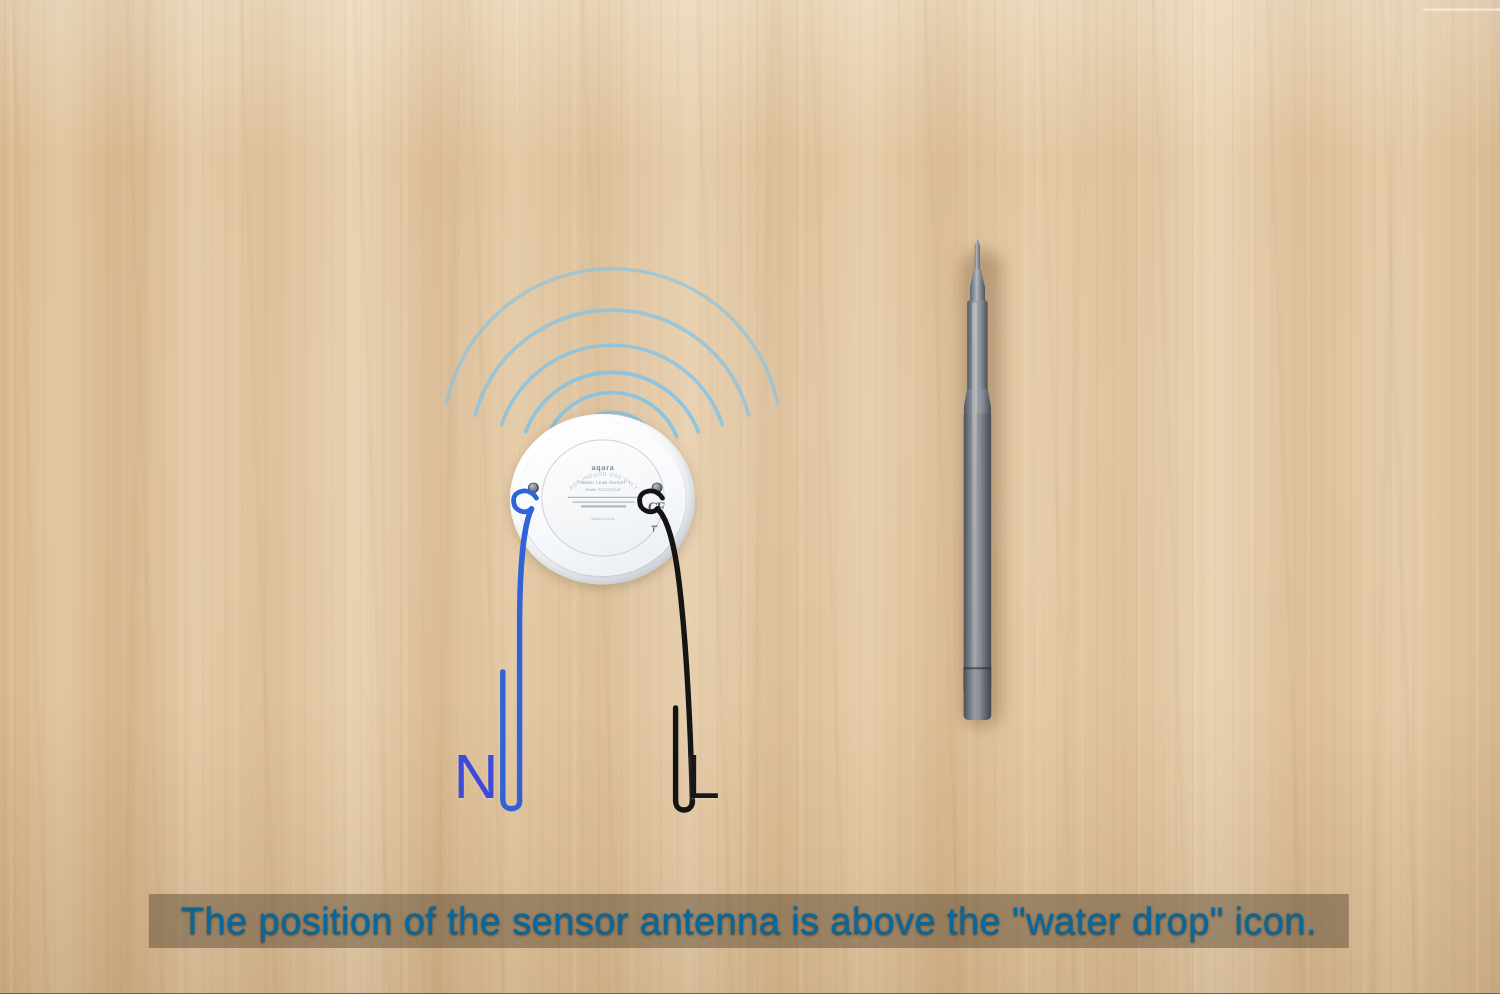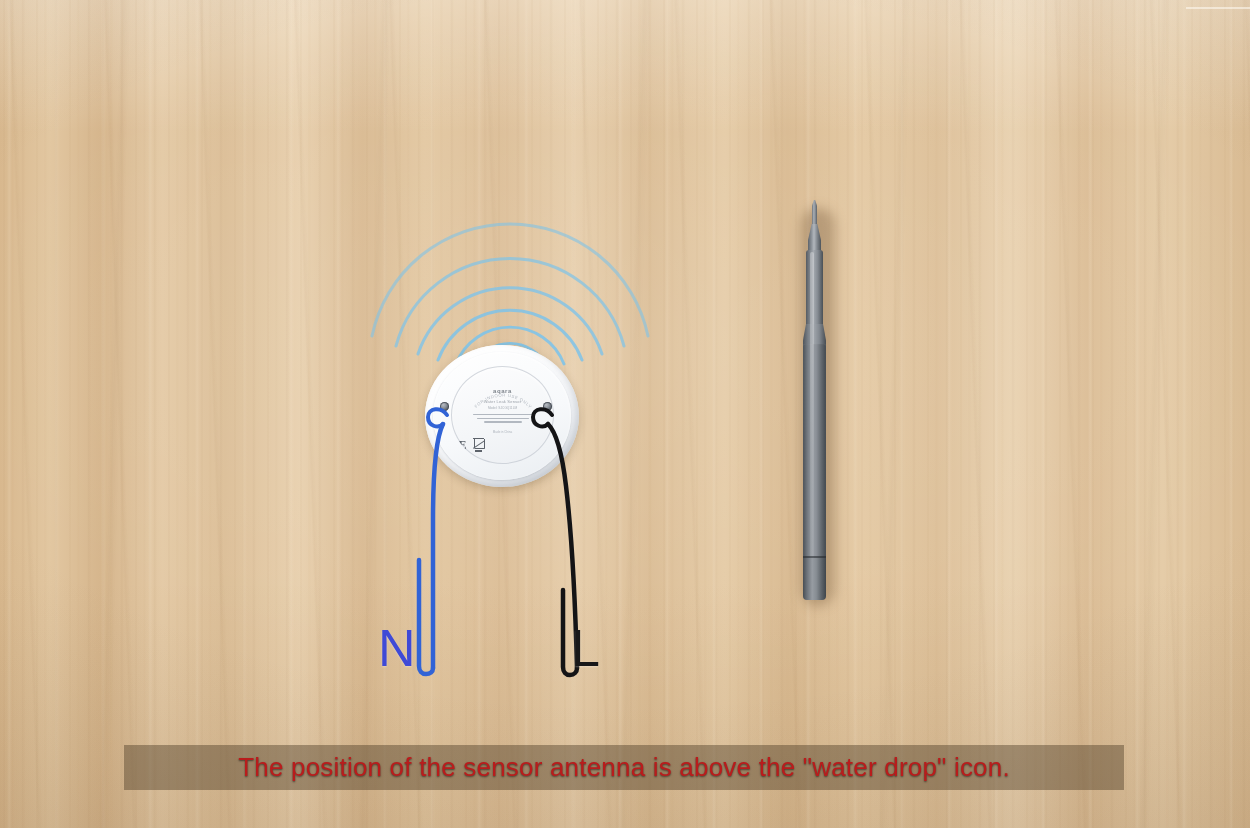--- a/index.html
+++ b/index.html
@@ -172,23 +172,24 @@
     position: absolute;
     left: 0; right: 0; top: 64px;
     text-align: center;
     font-size: 3px;
     color: #b0b6be;
   }
   .marks {
     position: absolute;
     left: 0; right: 0; bottom: 13px;
     display: flex;
-    justify-content: flex-start;
+    justify-content: space-between;
     align-items: flex-end;
     gap: 8px;
+    flex-direction: column;
   }
   .ce-mark {
     font-size: 12px;
     font-weight: 700;
     color: #5d636b;
     letter-spacing: -1.2px;
     font-family: "Liberation Serif", serif;
     line-height: 1;
   }
   .weee {
@@ -346,22 +347,22 @@
   #subtitle {
     position: absolute;
     left: 124px; top: 745px;
     width: 1000px; height: 45px;
     background: rgba(72,54,34,0.42);
     display: flex;
     align-items: center;
     justify-content: center;
   }
   #subtitle .txt {
-    font-size: 26px;
-    color: #b91c1c;
+    font-size: 32px;
+    color: #0369a1;
     letter-spacing: 0.2px;
     text-shadow: 0 1px 2px rgba(0,0,0,0.55);
     white-space: nowrap;
   }
 </style>
 </head>
 <body>
 
 <div id="stage">
 

